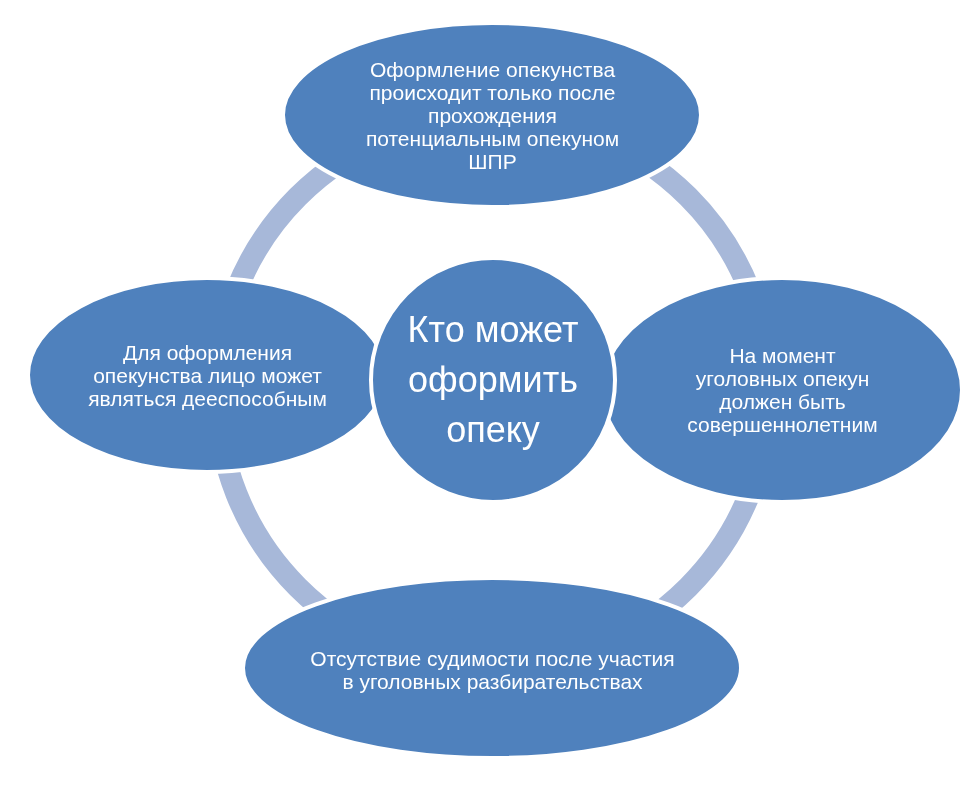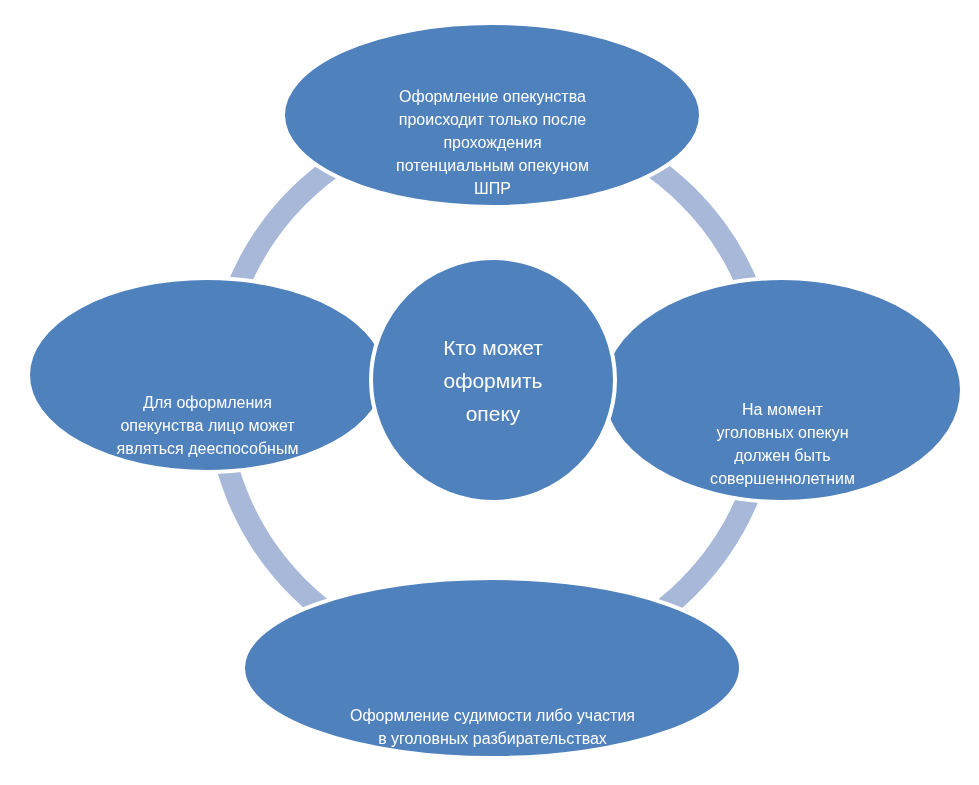--- a/index.html
+++ b/index.html
@@ -2,22 +2,22 @@
 <html><head>
   <meta charset="utf-8">
   <style>
     html, body { margin: 0; padding: 0; background: #ffffff; }
     body { width: 979px; height: 785px; position: relative; overflow: hidden;
            font-family: "Liberation Sans", "DejaVu Sans", sans-serif; }
     svg.diagram { position: absolute; left: 0; top: 0; }
     .node { position: absolute; display: flex; align-items: center; justify-content: center;
             text-align: center; color: #ffffff; box-sizing: border-box; }
     .node span { display: block; white-space: pre-line; }
-    .small { font-size: 16px; line-height: 23px; align-items: flex-end; }
-    .center { font-size: 21px; line-height: 33px; }
+    .small { font-size: 21px; line-height: 23px; }
+    .center { font-size: 36px; line-height: 50px; }
   </style>
 </head>
 <body>
 
 <svg class="diagram" width="979" height="785" viewBox="0 0 979 785">
   <circle cx="493" cy="392" r="276" fill="none" stroke="#a7b8d9" stroke-width="22"></circle>
   <ellipse cx="492" cy="115" rx="209" ry="92" fill="#4f81bd" stroke="#ffffff" stroke-width="4"></ellipse>
   <ellipse cx="207" cy="375" rx="179" ry="97" fill="#4f81bd" stroke="#ffffff" stroke-width="4"></ellipse>
   <ellipse cx="782" cy="390" rx="180" ry="112" fill="#4f81bd" stroke="#ffffff" stroke-width="4"></ellipse>
   <ellipse cx="492" cy="668" rx="249" ry="90" fill="#4f81bd" stroke="#ffffff" stroke-width="4"></ellipse>
@@ -33,21 +33,21 @@
 </div>
 
 <div class="node small" style="left:625px; top:290px; width:315px; height:200px;">
   <span>На момент
 уголовных опекун
 должен быть
 совершеннолетним</span>
 </div>
 
 <div class="node small" style="left:260px; top:590px; width:465px; height:160px;">
-  <span>Оформление судимости либо участия
+  <span>Отсутствие судимости после участия
 в уголовных разбирательствах</span>
 </div>
 
 <div class="node small" style="left:50px; top:290px; width:315px; height:170px;">
   <span>Для оформления
 опекунства лицо может
 являться дееспособным</span>
 </div>
 
 <div class="node center" style="left:380px; top:262px; width:226px; height:236px;">

